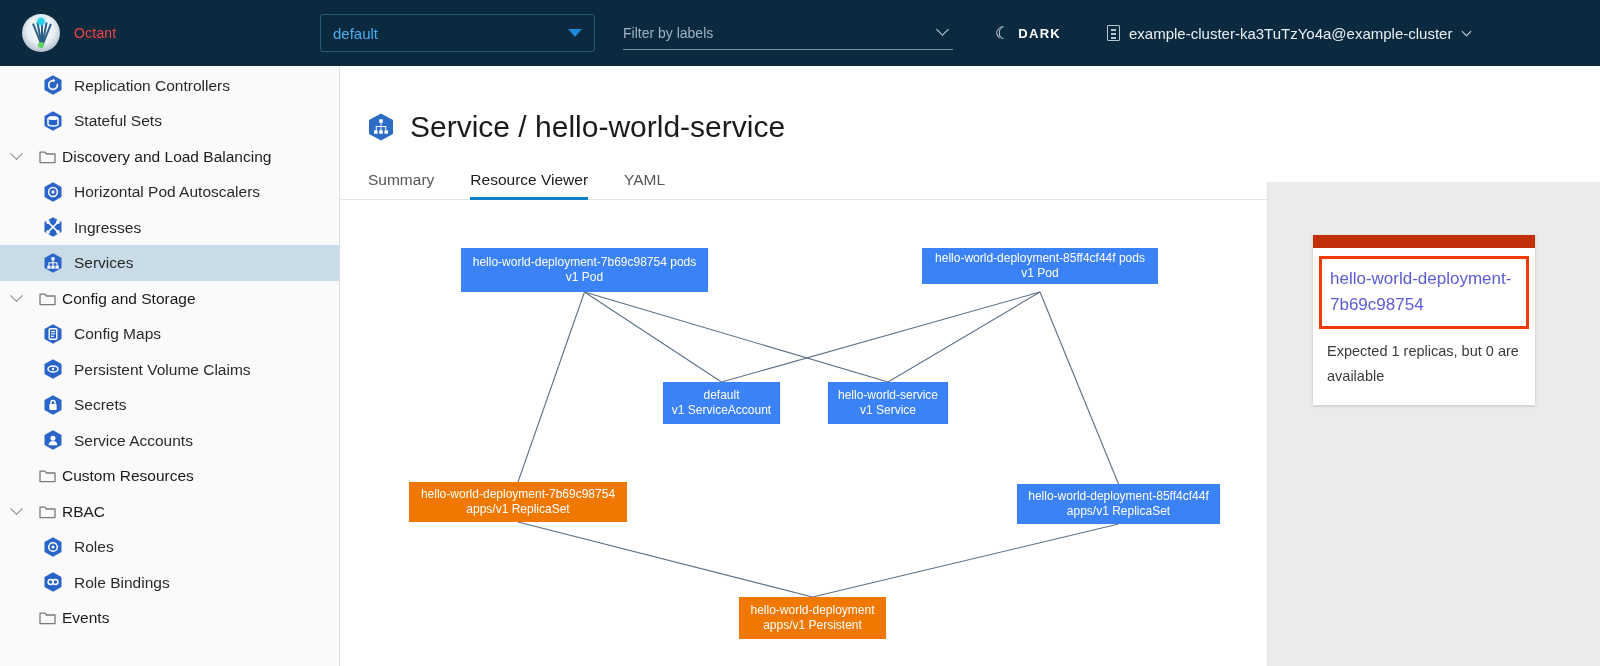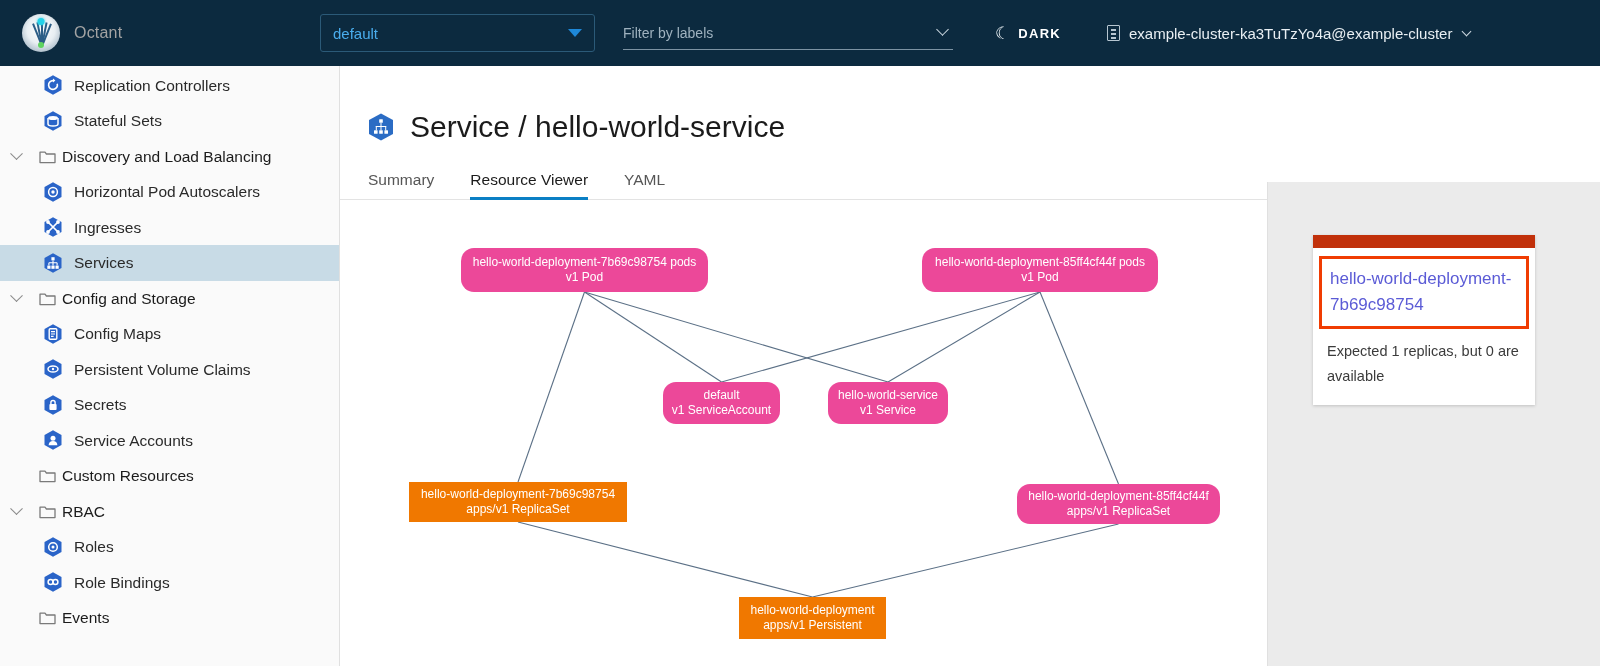--- a/index.html
+++ b/index.html
@@ -33,21 +33,21 @@
   .logo-badge .dot-top {
     position: absolute; left: 50%; top: 4px; transform: translateX(-50%);
     width: 7px; height: 7px; border-radius: 50%;
     background: #25d2e8; box-shadow: 0 0 3px #25d2e8;
   }
   .logo-badge .dot-bot {
     position: absolute; left: 50%; bottom: 4px; transform: translateX(-50%);
     width: 6px; height: 6px; border-radius: 50%; background: #5fd35f;
   }
   .brand-name {
-    color: #a3a3a3; font-size: 16px; margin-left: 14px; letter-spacing: .2px;
+    color: #ef4444; font-size: 14px; margin-left: 14px; letter-spacing: .2px;
   }
 
   .ns-select {
     width: 275px; height: 38px;
     border: 1px solid #2b5a78; border-radius: 3px;
     background: #0c2a3f;
     display: flex; align-items: center; padding: 0 12px;
     position: relative;
   }
   .ns-select .val { color: #4aaded; font-size: 15px; }
@@ -151,21 +151,21 @@
 
   
   .graph-wrap { position: relative; width: 1260px; height: 480px; }
   .graph-svg { position: absolute; left: 0; top: 0; }
   .node {
     position: absolute;
     display: flex; flex-direction: column; align-items: center; justify-content: center;
     color: #fff; font-size: 12px; line-height: 15px; text-align: center;
     cursor: pointer; white-space: nowrap; padding: 0 8px;
   }
-  .node.green { background: #ec4899; border-radius: 13px; }
+  .node.green { background: #3b82f6; }
   .node.orange { background: #f07800; }
 
   
   .detail-panel {
     position: absolute; top: 116px; right: 0;
     width: 333px; height: 484px;
     background: #ebebeb;
     border-left: 1px solid #e0e0e0;
   }
   .detail-card {
@@ -455,21 +455,21 @@
         <line x1="700" y1="92" x2="548" y2="182" stroke="#5b7086" stroke-width="1.1"></line>
         <line x1="700" y1="92" x2="778.5" y2="284" stroke="#5b7086" stroke-width="1.1"></line>
         <line x1="178" y1="322" x2="472.5" y2="397" stroke="#5b7086" stroke-width="1.1"></line>
         <line x1="778.5" y1="324" x2="472.5" y2="397" stroke="#5b7086" stroke-width="1.1"></line>
       </svg>
     <div id="graph-nodes">
         <div class="node green" style="left: 121px; top: 48px; width: 247px; height: 44px;">
           <div>hello-world-deployment-7b69c98754 pods</div>
           <div>v1 Pod</div>
         </div>
-        <div class="node green" style="left: 582px; top: 48px; width: 236px; height: 44px;">
+        <div class="node green" style="left: 582px; top: 48px; width: 236px; height: 36px;">
           <div>hello-world-deployment-85ff4cf44f pods</div>
           <div>v1 Pod</div>
         </div>
         <div class="node green" style="left: 323px; top: 182px; width: 117px; height: 42px;">
           <div>default</div>
           <div>v1 ServiceAccount</div>
         </div>
         <div class="node green" style="left: 488px; top: 182px; width: 120px; height: 42px;">
           <div>hello-world-service</div>
           <div>v1 Service</div>

